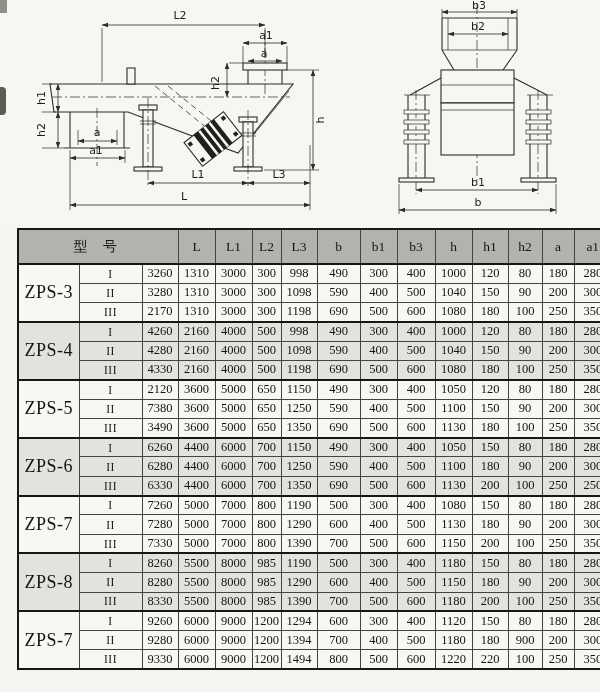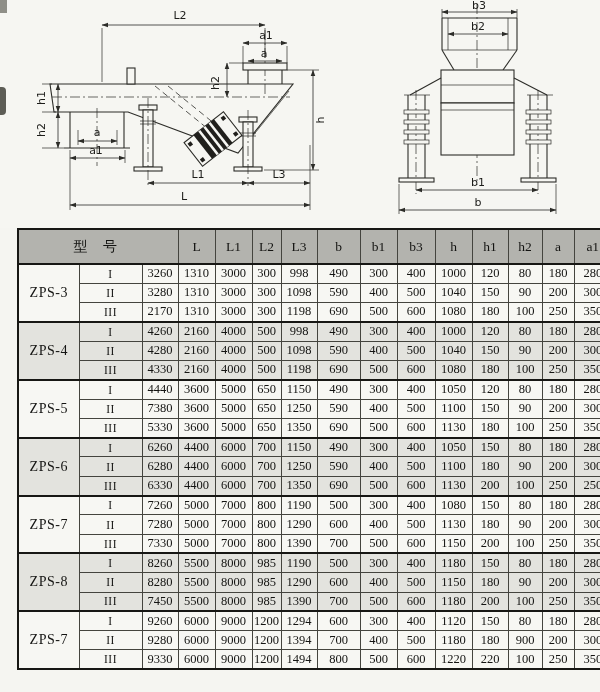--- a/index.html
+++ b/index.html
@@ -37,21 +37,21 @@
   }
   #spec{border:2px solid #171714;}
   #spec thead th{
     background:#b3b3ae;height:33px;font-weight:normal;
     font-size:13.5px;border-bottom:2px solid #171714;
   }
   #spec thead th.mh{letter-spacing:6px;font-size:14px;}
   #spec tbody tr{height:19.3px;}
   #spec tbody tr.group-start td{border-top:2px solid #171714;}
   #spec tbody tr.shade td{background:#e3e3de;}
-  #spec td.model{font-size:14px;letter-spacing:0.5px;}
+  #spec td.model{font-size:18px;letter-spacing:0.5px;}
   #spec td.roman{font-size:11.5px;letter-spacing:0.5px;}
 </style>
 </head>
 <body>
 
 <div class="figures">
 
   <svg id="side-view" width="390" height="228" viewBox="0 0 390 228">
     <defs>
       <marker id="ar" viewBox="0 0 10 10" refX="9" refY="5" markerWidth="9" markerHeight="9" orient="auto-start-reverse">
@@ -368,21 +368,21 @@
         <td>600</td>
         <td>1080</td>
         <td>180</td>
         <td>100</td>
         <td>250</td>
         <td>350</td>
       </tr>
       <tr class="group-start">
         <td class="model" rowspan="3">ZPS-5</td>
         <td class="roman">I</td>
-        <td>4440</td>
+        <td>2120</td>
         <td>3600</td>
         <td>5000</td>
         <td>650</td>
         <td>1150</td>
         <td>490</td>
         <td>300</td>
         <td>400</td>
         <td>1050</td>
         <td>120</td>
         <td>80</td>
@@ -400,21 +400,21 @@
         <td>400</td>
         <td>500</td>
         <td>1100</td>
         <td>150</td>
         <td>90</td>
         <td>200</td>
         <td>300</td>
       </tr>
       <tr>
         <td class="roman">III</td>
-        <td>5330</td>
+        <td>3490</td>
         <td>3600</td>
         <td>5000</td>
         <td>650</td>
         <td>1350</td>
         <td>690</td>
         <td>500</td>
         <td>600</td>
         <td>1130</td>
         <td>180</td>
         <td>100</td>
@@ -547,21 +547,21 @@
         <td>400</td>
         <td>500</td>
         <td>1150</td>
         <td>180</td>
         <td>90</td>
         <td>200</td>
         <td>300</td>
       </tr>
       <tr class="shade">
         <td class="roman">III</td>
-        <td>7450</td>
+        <td>8330</td>
         <td>5500</td>
         <td>8000</td>
         <td>985</td>
         <td>1390</td>
         <td>700</td>
         <td>500</td>
         <td>600</td>
         <td>1180</td>
         <td>200</td>
         <td>100</td>

